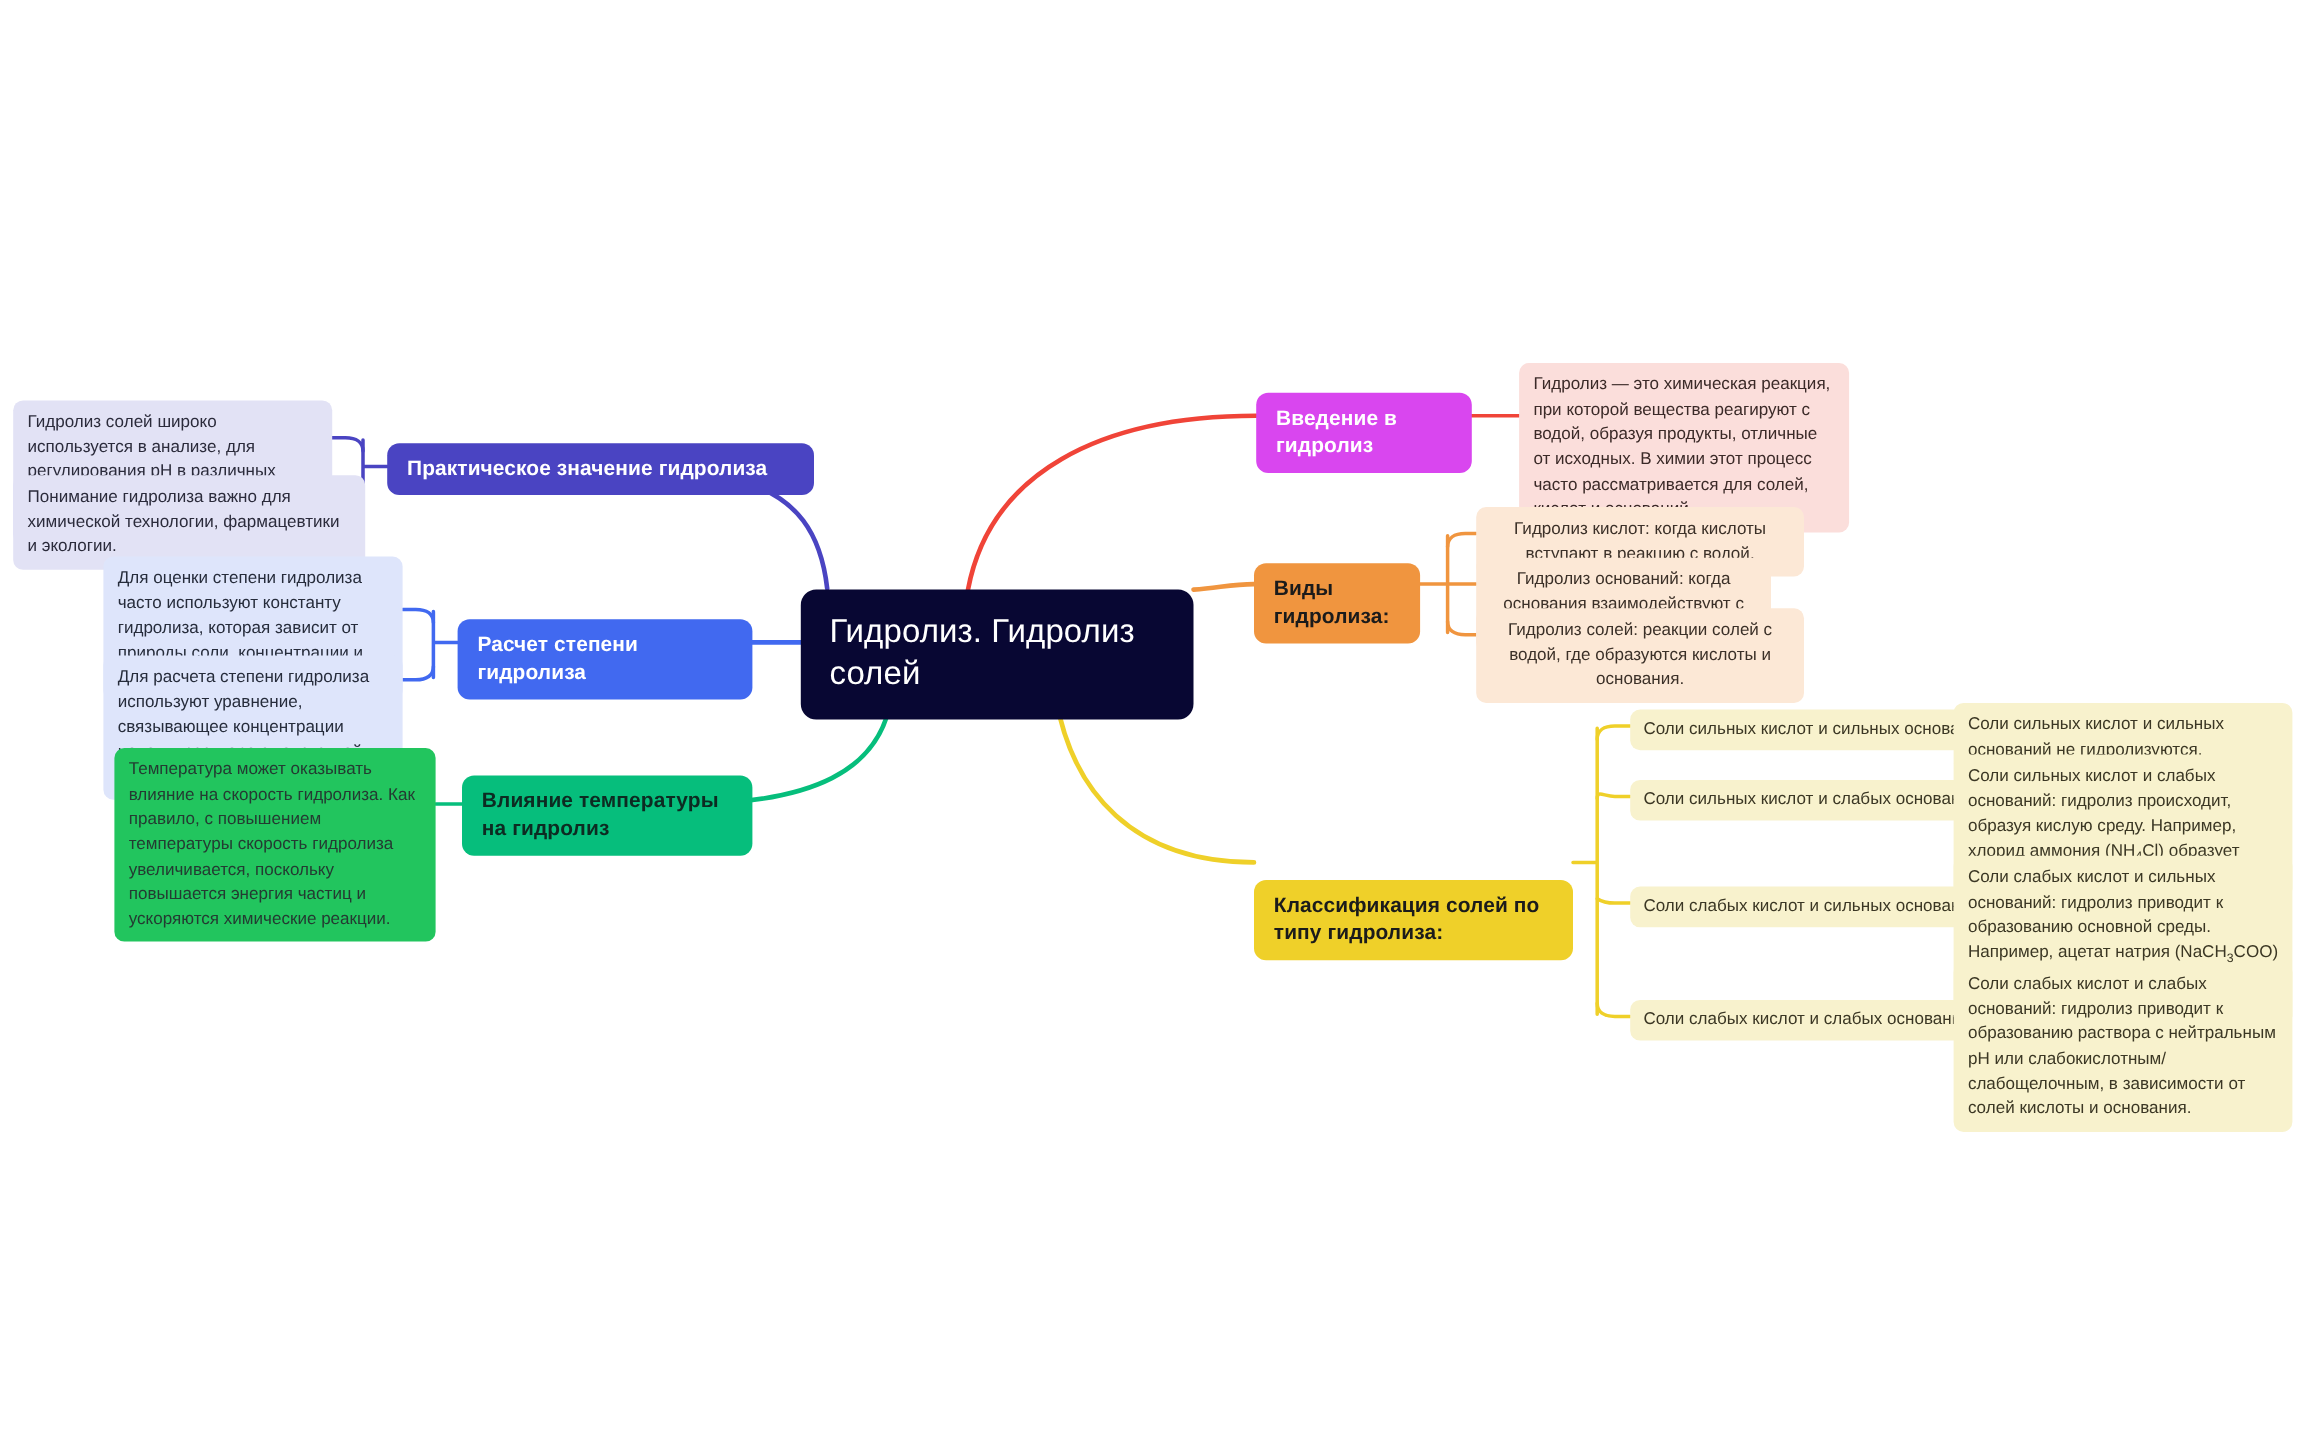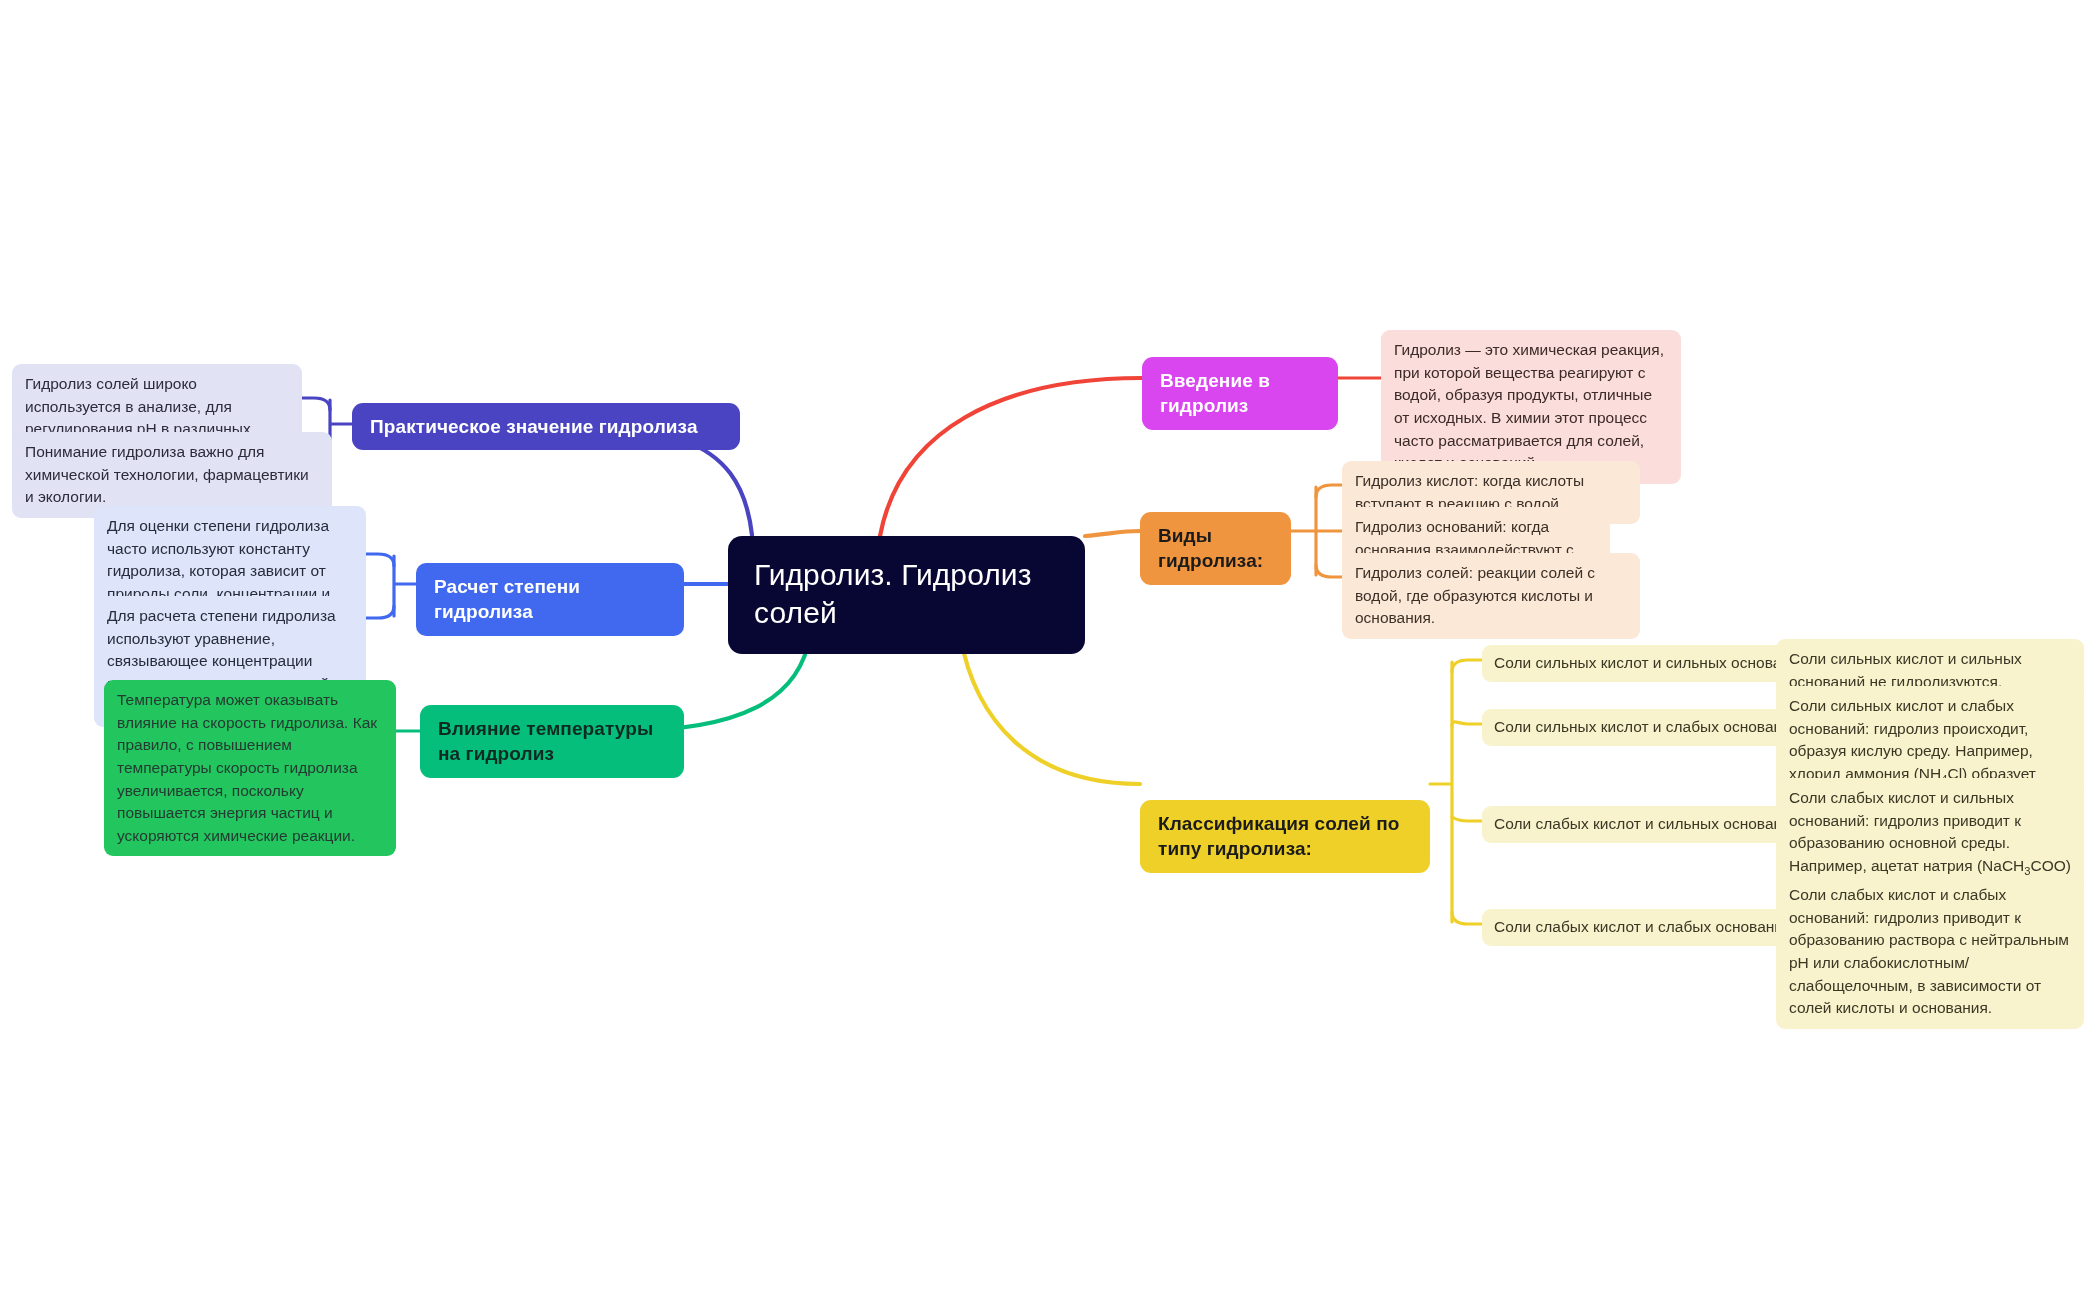--- a/index.html
+++ b/index.html
@@ -59,21 +59,21 @@
   
   .leaf {
     border-radius: 9px;
     font-size: 15.5px;
     line-height: 1.46;
     font-weight: 400;
     padding: 9px 13px;
     color: #2a2a2a;
   }
   .leaf.tint-red    { background: #fbdedb; color: #3b2a28; }
-  .leaf.tint-orange { background: #fce8d6; color: #3b3028; }
+  .leaf.tint-orange { background: #fce8d6; color: #3b3028; text-align: center; }
   .leaf.tint-yellow { background: #f8f2cd; color: #3b3724; }
   .leaf.tint-purple { background: #e2e2f5; color: #2b2b3b; }
   .leaf.tint-blue   { background: #dee5fb; color: #262c3b; }
   .leaf.tint-green  { background: #22c55e; color: #243b32; }
 
   .leaf sub, .leaf sup {
     font-size: 72%;
     line-height: 0;
   }
   .chip {
@@ -191,21 +191,21 @@
   <div class="node branch light-text" style="left:352px; top:403px; width:388px; background:#4a44c2;">
     <span>Практическое значение гидролиза</span>
   </div>
   <div class="node leaf tint-purple" style="left:12px; top:364px; width:290px;">
     <span>Гидролиз солей широко используется в анализе, для регулирования pH в различных процессах (например, в водоочистке).</span>
   </div>
   <div class="node leaf tint-purple" style="left:12px; top:432px; width:320px;">
     <span>Понимание гидролиза важно для химической технологии, фармацевтики и экологии.</span>
   </div>
 
-  <div class="node branch light-text" style="left:416px; top:563px; width:268px; background:#4169f0;border-radius:10px;">
+  <div class="node branch light-text" style="left:416px; top:563px; width:268px; background:#4169f0;">
     <span>Расчет степени гидролиза</span>
   </div>
   <div class="node leaf tint-blue" style="left:94px; top:506px; width:272px;">
     <span>Для оценки степени гидролиза часто используют константу гидролиза, которая зависит от природы соли, концентрации и температуры раствора.</span>
   </div>
   <div class="node leaf tint-blue" style="left:94px; top:596px; width:272px;">
     <span>Для расчета степени гидролиза используют уравнение, связывающее концентрации ионов в растворе с константой гидролиза.</span>
   </div>
 
   <div class="node branch dark-text" style="left:420px; top:705px; width:264px; background:#06be7c; color:#0d2b22;">

